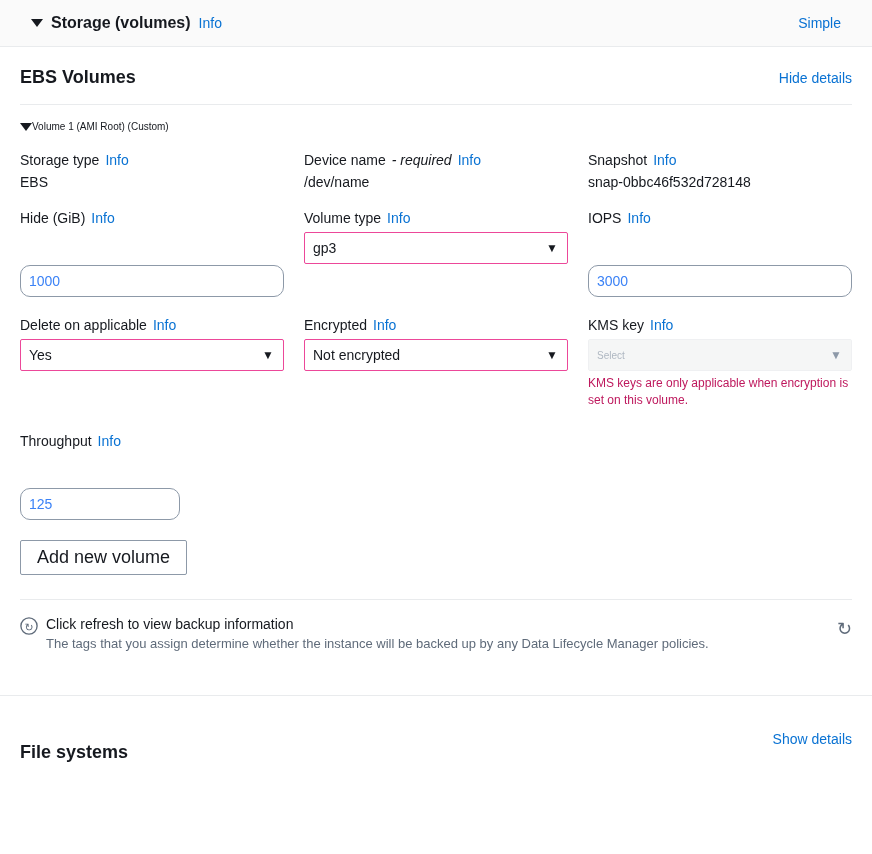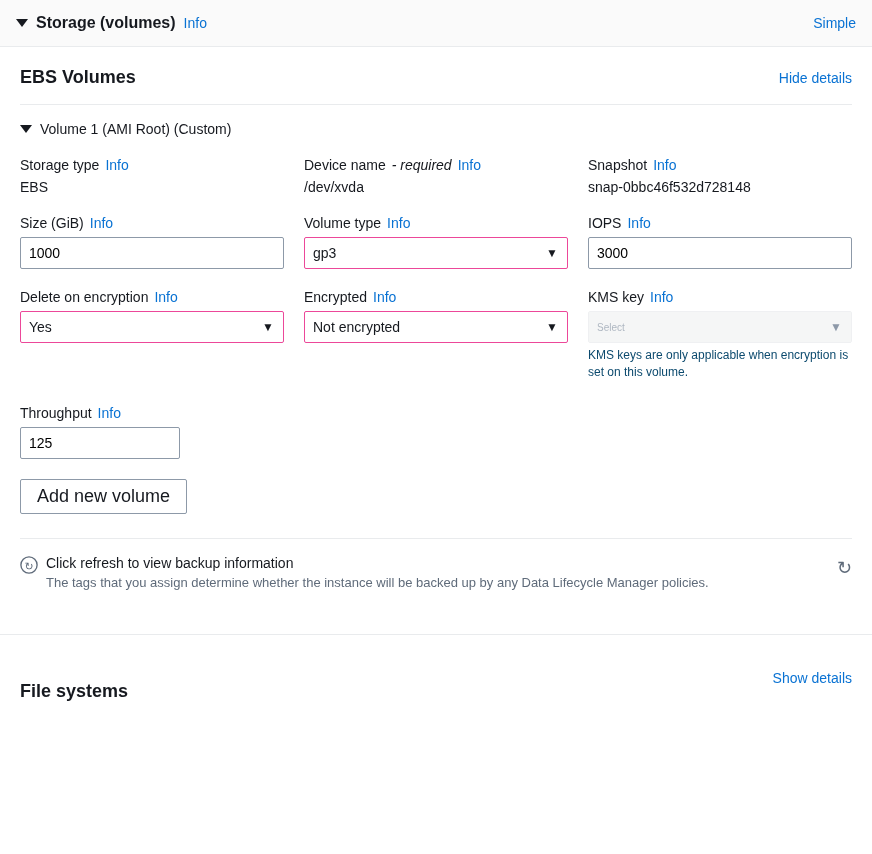--- a/index.html
+++ b/index.html
@@ -12,21 +12,21 @@
     .page {
       background: #fff;
       max-width: 872px;
       min-height: 854px;
       margin: 0 auto;
     }
     .section-header {
       display: flex;
       align-items: center;
       justify-content: space-between;
-      padding: 14px 16px;
+      padding: 14px 31px;
       border-bottom: 1px solid #e9ebed;
       background: #fafafa;
     }
     .section-header-left {
       display: flex;
       align-items: center;
       gap: 8px;
     }
     .section-title {
       font-size: 16px;
@@ -70,23 +70,22 @@
 
     .divider {
       border: none;
       border-top: 1px solid #e9ebed;
       margin: 12px 0;
     }
 
     .volume-header {
       display: flex;
       align-items: center;
-      gap: 8px;
       margin: 16px 0 20px 0;
-      font-size: 14px;
+      font-size: 10px;
       font-weight: 400;
       color: #16191f;
     }
 
     .fields-grid {
       display: grid;
       grid-template-columns: 1fr 1fr 1fr;
       gap: 4px 20px;
     }
 
@@ -108,26 +107,27 @@
       font-style: italic;
     }
     .field-value {
       font-size: 14px;
       color: #16191f;
     }
     .field-input {
       width: 100%;
       height: 32px;
       border: 1px solid #8d99a8;
-      border-radius: 2px;
+      border-radius: 10px;
       padding: 4px 8px;
       font-size: 14px;
-      color: #000000;
+      color: #3b82f6;
       background: #fff;
       outline: none;
+      margin-top: 33px;
     }
     .field-select {
       width: 100%;
       height: 32px;
       border: 1px solid #ec4899;
       border-radius: 2px;
       padding: 4px 8px;
       font-size: 14px;
       color: #16191f;
       background: #fff;
@@ -159,21 +159,21 @@
       font-size: 10px;
       color: #8d99a8;
       background: #f2f3f3;
       appearance: none;
       -webkit-appearance: none;
       cursor: not-allowed;
       outline: none;
     }
     .kms-note {
       font-size: 12px;
-      color: #0c4a6e;
+      color: #be185d;
       margin-top: 4px;
       line-height: 1.4;
     }
 
     .row2 {
       margin-top: 4px;
     }
 
     .throughput-section {
       margin-top: 8px;
@@ -284,36 +284,36 @@
           <a class="info-link">Info</a>
         </div>
         <div class="field-value">EBS</div>
       </div>
       <div class="field-group">
         <div class="field-label">
           <span class="field-label-text">Device name</span>
           <span class="field-label-required">- required</span>
           <a class="info-link">Info</a>
         </div>
-        <div class="field-value">/dev/xvda</div>
+        <div class="field-value">/dev/name</div>
       </div>
       <div class="field-group">
         <div class="field-label">
           <span class="field-label-text">Snapshot</span>
           <a class="info-link">Info</a>
         </div>
         <div class="field-value">snap-0bbc46f532d728148</div>
       </div>
     </div>
 
     
     <div class="fields-grid row2">
       <div class="field-group">
         <div class="field-label">
-          <span class="field-label-text">Size (GiB)</span>
+          <span class="field-label-text">Hide (GiB)</span>
           <a class="info-link">Info</a>
         </div>
         <input class="field-input" type="text" value="1000" style="">
       </div>
       <div class="field-group">
         <div class="field-label">
           <span class="field-label-text">Volume type</span>
           <a class="info-link">Info</a>
         </div>
         <div class="select-wrapper">
@@ -335,21 +335,21 @@
           <a class="info-link">Info</a>
         </div>
         <input class="field-input" type="text" value="3000" style="">
       </div>
     </div>
 
     
     <div class="fields-grid row2">
       <div class="field-group">
         <div class="field-label">
-          <span class="field-label-text">Delete on encryption</span>
+          <span class="field-label-text">Delete on applicable</span>
           <a class="info-link">Info</a>
         </div>
         <div class="select-wrapper">
           <select class="field-select">
             <option>Yes</option>
             <option>No</option>
           </select>
           <span class="select-arrow">▼</span>
         </div>
       </div>

